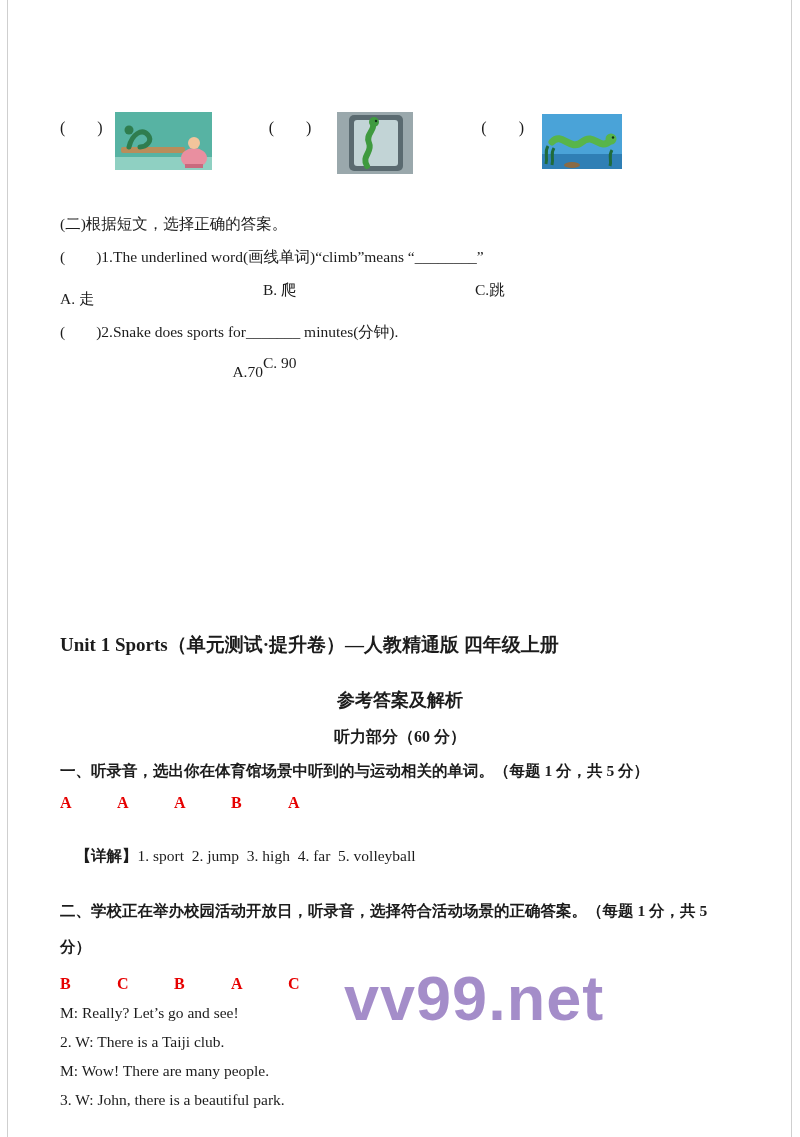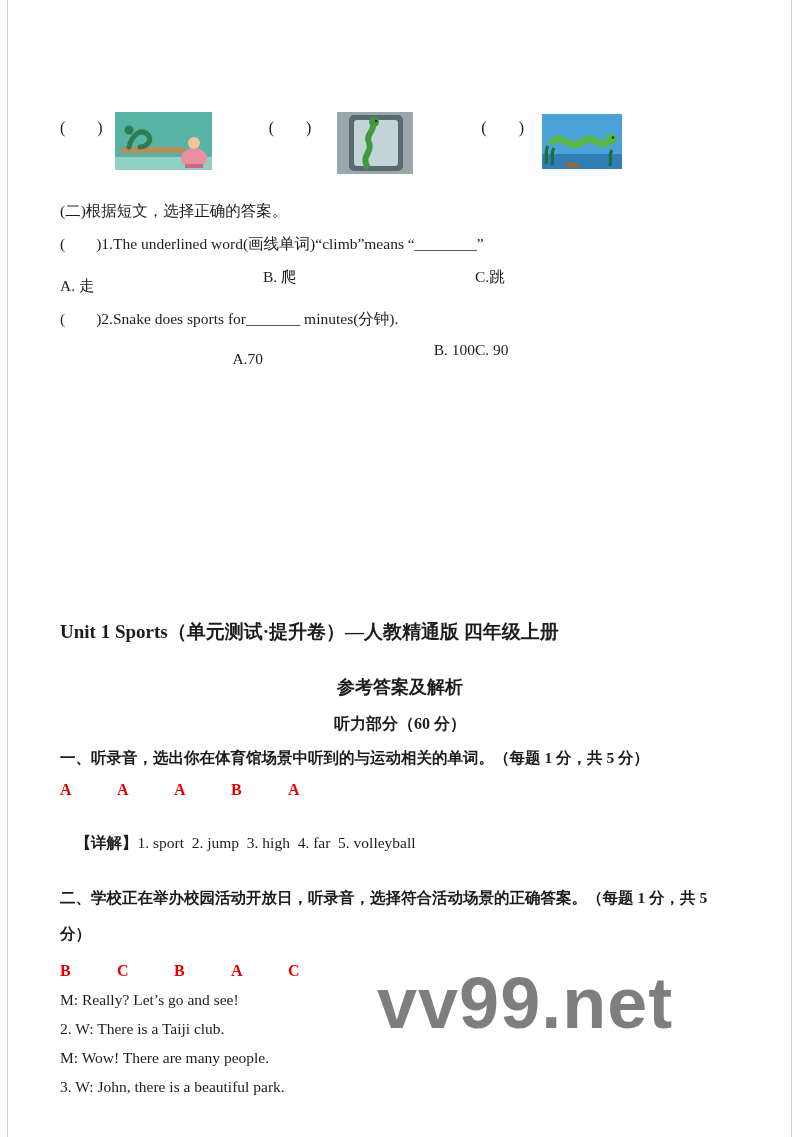--- a/index.html
+++ b/index.html
@@ -22,21 +22,21 @@
   .bracket { font-size: 16px; line-height: 20px; margin-top: 6px; white-space: pre-wrap; }
   .pic { display: block; }
   .pic-1 { margin-left: 12px; }
   .bracket-2 { margin-left: 57px; }
   .pic-2 { margin-left: 26px; }
   .bracket-3 { margin-left: 68px; }
   .pic-3 { margin-left: 18px; margin-top: 2px; }
 
   
   .doc-line { font-size: 15.5px; line-height: 22px; white-space: pre-wrap; }
-  .sec-title { margin-top: 22px; }
+  .sec-title { margin-top: 35px; }
   .q-stem { margin-top: 11px; }
   .options-row { display: flex; margin-top: 11px; }
   .options-row.second { margin-top: 9px; text-align: right; }
   .opt { font-size: 15.5px; line-height: 22px; }
   .opt.a { width: 203px; margin-top: 9px; }
   .opt.b { width: 212px; }
 
   
   .main-title { margin-top: 249px; text-align: left; font-weight: bold; font-size: 19px; line-height: 26px; }
   .sub-title { margin-top: 30px; text-align: center; font-weight: bold; font-size: 18px; line-height: 24px; }
@@ -45,24 +45,24 @@
   .sec-heading.wrap2 { margin-top: 4px; line-height: 36px; }
   .answers-row { margin-top: 10px; line-height: 22px; }
   .answers-row.second { margin-top: 8px; }
   .ans-letter { display: inline-block; width: 53px; font-weight: bold; font-size: 16px; color: #e60000; font-family: "Liberation Serif", serif; }
   .detail-line { font-size: 15.5px; line-height: 22px; white-space: pre-wrap; margin-top: 7px; }
   .detail-line.first { margin-top: 9px; }
   .detail-label { font-weight: bold; }
 
   
   .watermark {
-    position: absolute; left: 377px; top: 962px; z-index: 2;
+    position: absolute; left: 344px; top: 962px; z-index: 2;
     font-family: "Liberation Sans", "DejaVu Sans", sans-serif;
-    font-weight: bold; font-size: 72px; letter-spacing: 1px;
-    color: #000000; opacity: 0.5; pointer-events: none;
+    font-weight: bold; font-size: 63px; letter-spacing: 1px;
+    color: #4c1d95; opacity: 0.5; pointer-events: none;
   }
 </style>
 </head>
 <body>
 
 <div class="page-edge left"></div>
 <div class="page-edge right"></div>
 
 <div class="content">
 
@@ -111,21 +111,20 @@
   <div class="doc-line q-stem">(　　)1.The underlined word(画线单词)“climb”means “________”</div>
   <div class="options-row">
     <span class="opt a">A. 走</span>
     <span class="opt b">B. 爬</span>
     <span class="opt c">C.跳</span>
   </div>
 
   <div class="doc-line q-stem">(　　)2.Snake does sports for_______ minutes(分钟).</div>
   <div class="options-row second">
     <span class="opt a">A.70</span>
-    <span class="opt b">B. 100</span>
     <span class="opt c">C. 90</span>
   </div>
 
   <div class="main-title">Unit 1 Sports（单元测试·提升卷）—人教精通版 四年级上册</div>
   <div class="sub-title">参考答案及解析</div>
   <div class="part-title">听力部分（60 分）</div>
 
   <div class="sec-heading">一、听录音，选出你在体育馆场景中听到的与运动相关的单词。（每题 1 分，共 5 分）</div>
   <div class="answers-row">
     <span class="ans-letter">A</span>

